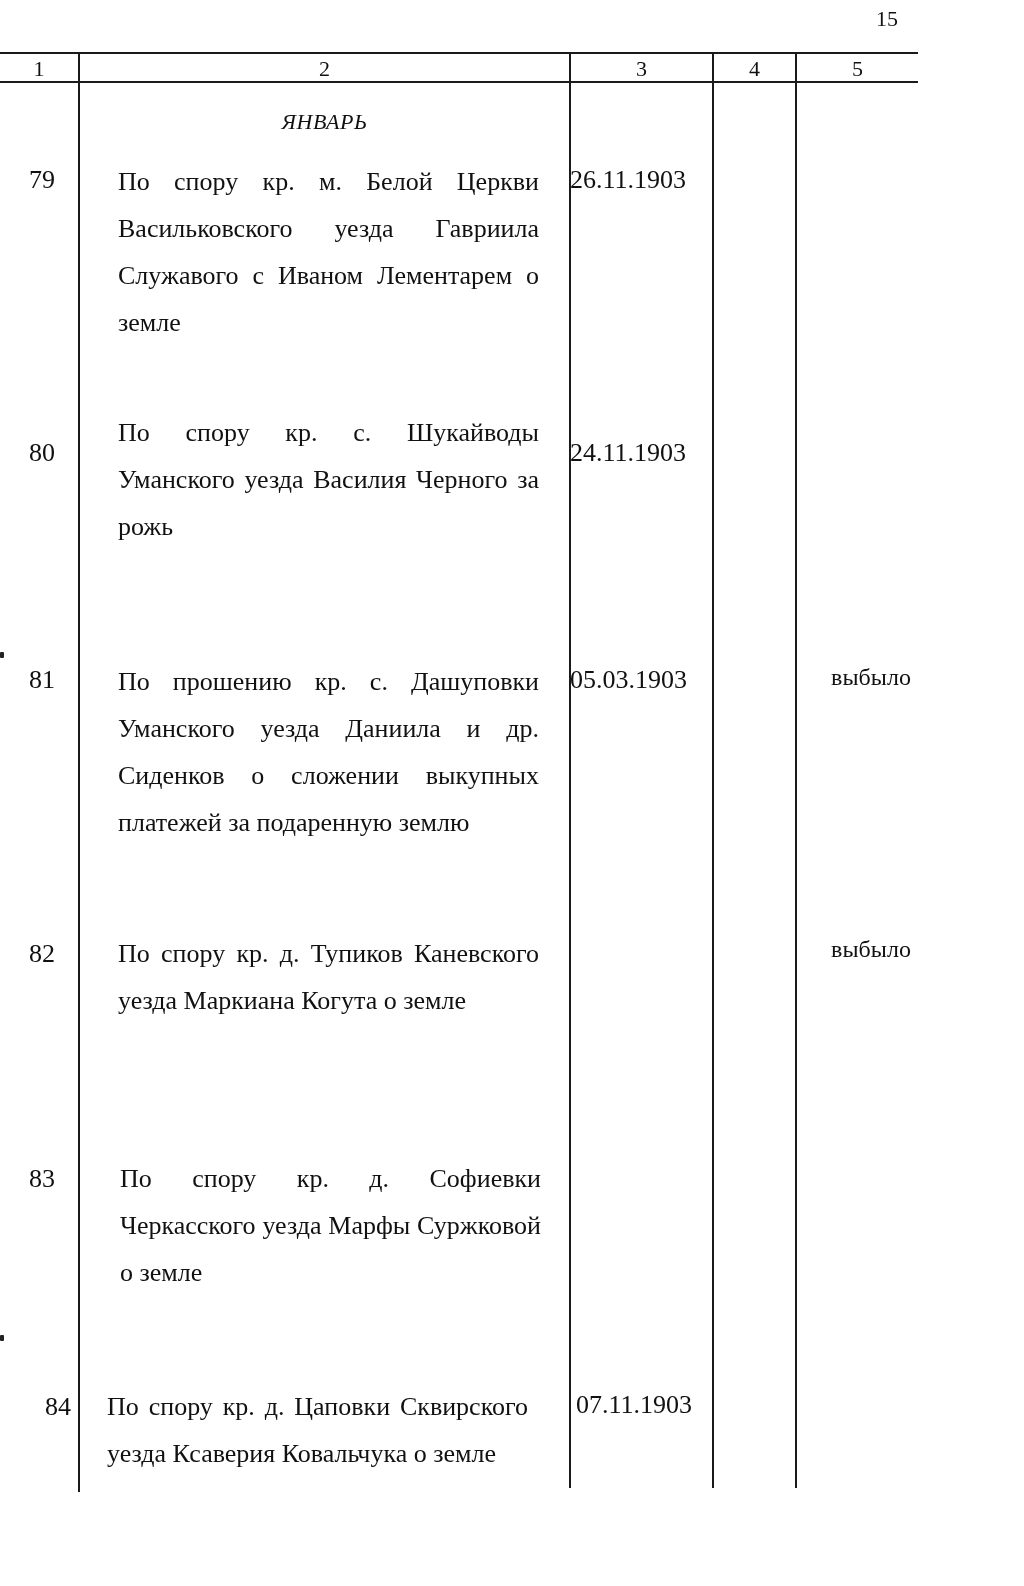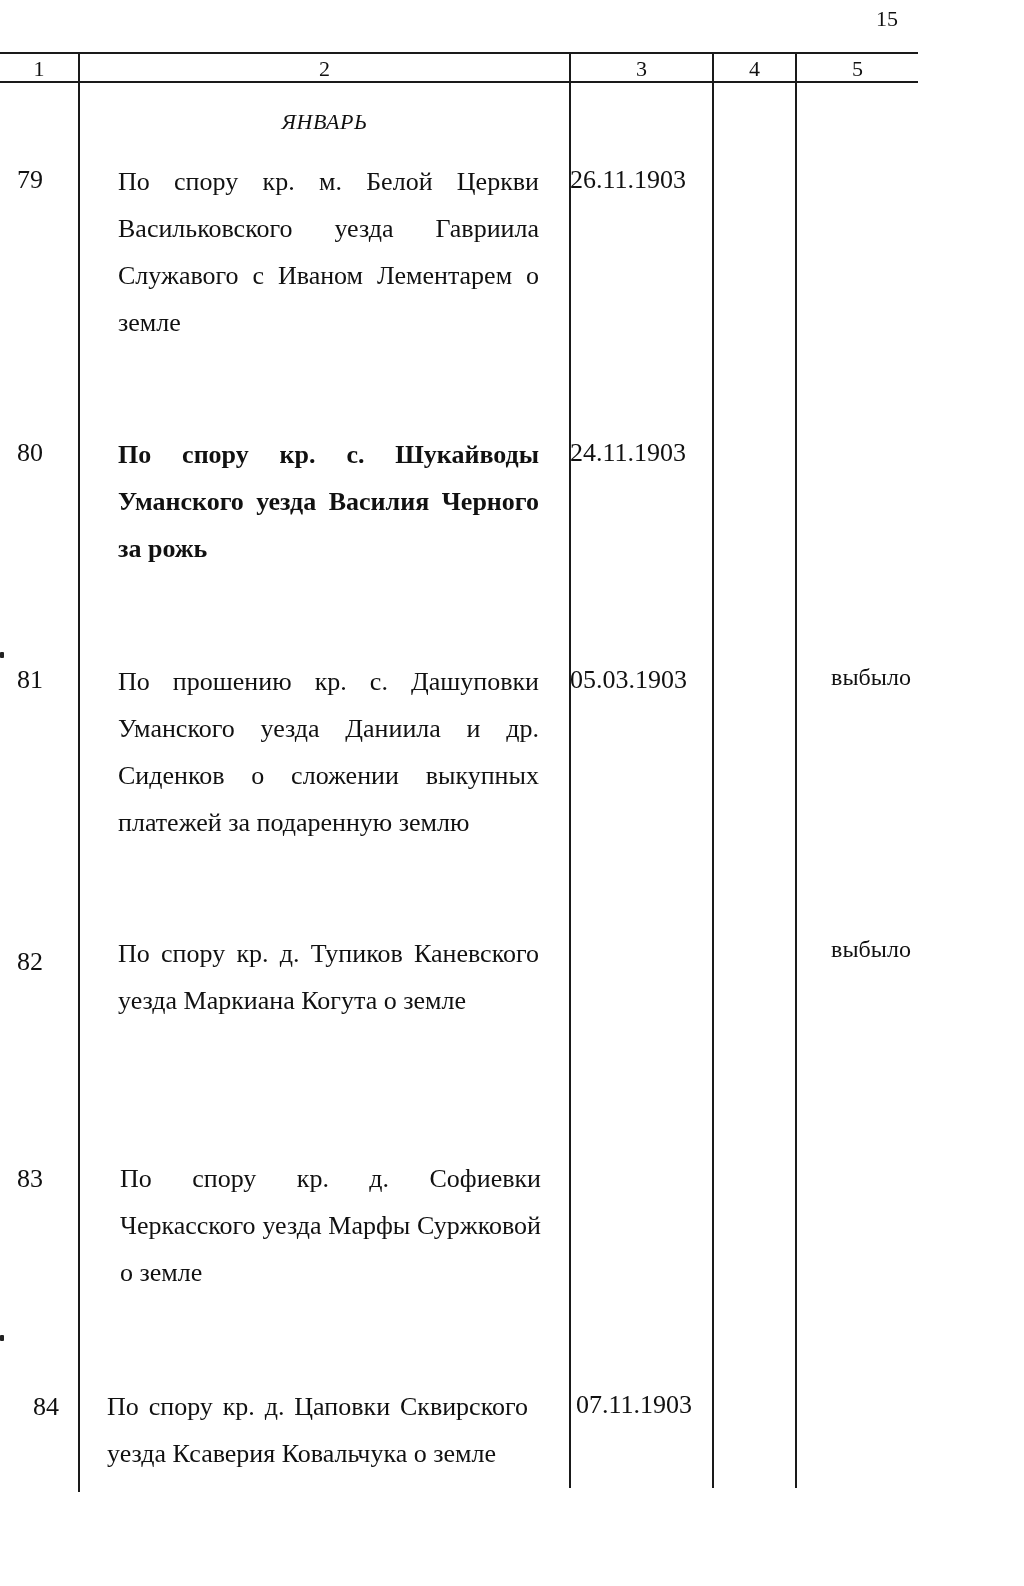--- a/index.html
+++ b/index.html
@@ -47,20 +47,21 @@
       font-size: 22px;
       letter-spacing: 0.5px;
       font-style: italic;
     }
     .row-num {
       position: absolute;
       left: 0;
       width: 60px;
       text-align: center;
       font-size: 26px;
+      padding-left: 12px;
     }
     .row-desc {
       position: absolute;
       left: 118px;
       width: 421px;
       font-size: 26px;
       line-height: 47px;
       text-align: justify;
     }
     .row-date {
@@ -112,34 +113,34 @@
 
   <div>
     <div class="row-num" style="top:165px;">79</div>
     <div class="row-desc" style="top:158px;">По спору кр. м. Белой Церкви Васильковского уезда Гавриила Служавого с Иваном Лементарем о земле</div>
     <div class="row-date" style="top:165px;">26.11.1903</div>
     <div class="row-note" style="top:165px;"></div>
   </div>
 
   <div>
     <div class="row-num" style="top:438px;">80</div>
-    <div class="row-desc" style="top:431px;font-weight:bold;">По спору кр. с. Шукайводы Уманского уезда Василия Черного за рожь</div>
+    <div class="row-desc" style="top:409px;">По спору кр. с. Шукайводы Уманского уезда Василия Черного за рожь</div>
     <div class="row-date" style="top:438px;">24.11.1903</div>
     <div class="row-note" style="top:438px;"></div>
   </div>
 
   <div>
     <div class="row-num" style="top:665px;">81</div>
     <div class="row-desc" style="top:658px;">По прошению кр. с. Дашуповки Уманского уезда Даниила и др. Сиденков о сложении выкупных платежей за подаренную землю</div>
     <div class="row-date" style="top:665px;">05.03.1903</div>
     <div class="row-note" style="top:664px;">выбыло</div>
   </div>
 
   <div>
-    <div class="row-num" style="top:939px;margin-top:8px;">82</div>
+    <div class="row-num" style="top:939px;">82</div>
     <div class="row-desc" style="top:930px;">По спору кр. д. Тупиков Каневского уезда Маркиана Когута о земле</div>
     <div class="row-date" style="top:939px;"></div>
     <div class="row-note" style="top:936px;">выбыло</div>
   </div>
 
   <div>
     <div class="row-num" style="top:1164px;">83</div>
     <div class="row-desc" style="top:1155px; left:120px;">По спору кр. д. Софиевки Черкасского уезда Марфы Суржковой о земле</div>
     <div class="row-date" style="top:1164px;"></div>
     <div class="row-note" style="top:1164px;"></div>

